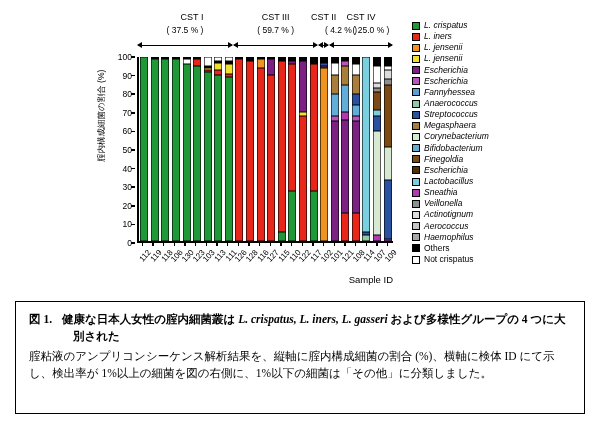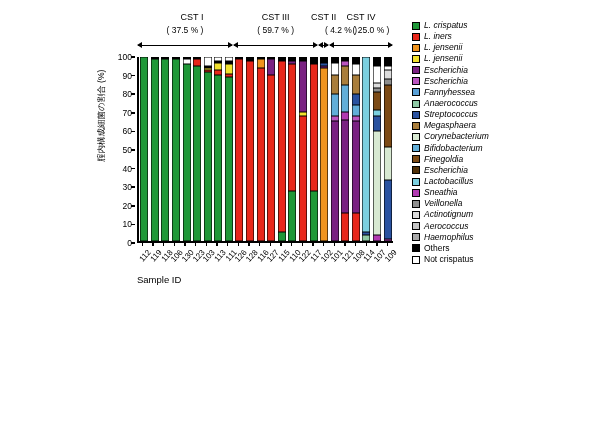--- a/index.html
+++ b/index.html
@@ -19,21 +19,21 @@
   .seg { width:100%; box-shadow: inset 0 0 0 0.6px #000; }
   .ytick-label { position:absolute; width:22px; text-align:right; font-size:8.5px; line-height:10px; }
   .ytick-mark { position:absolute; width:4px; height:1.5px; background:#000; }
   .xtick-mark { position:absolute; width:1.5px; height:3px; background:#000; }
   .xlab { position:absolute; font-size:8px; white-space:nowrap;
           transform:translateX(-100%) rotate(-48deg); transform-origin:100% 0%; }
   .y-axis-title {
     position:absolute; left:96px; top:150px; width:12px; font-size:8.5px; white-space:nowrap;
     transform:rotate(-90deg); transform-origin:center center; text-align:center;
   }
-  .x-axis-title { position:absolute; left:137px; top:274px; width:256px; text-align:left; font-size:9.5px; }
+  .x-axis-title { position:absolute; left:137px; top:274px; width:256px; text-align:right; font-size:9.5px; }
   .grp-name { position:absolute; font-size:9px; text-align:center; white-space:nowrap; transform:translateX(-50%); }
   .grp-pct  { position:absolute; font-size:8.5px; text-align:center; white-space:nowrap; transform:translateX(-50%); }
   .arrow { position:absolute; height:0; border-top:1.3px solid #000; }
   .arrow::before, .arrow::after { content:""; position:absolute; top:-4.2px; width:0; height:0;
     border-top:3.5px solid transparent; border-bottom:3.5px solid transparent; }
   .arrow::before { left:-1px; border-right:5px solid #000; }
   .arrow::after  { right:-1px; border-left:5px solid #000; }
   
   .legend { position:absolute; left:412px; top:20px; list-style:none; }
   .legend-item { display:flex; align-items:center; height:11.15px; }
@@ -379,14 +379,20 @@
           <span class="swatch" style="background: rgb(0, 0, 0);"></span>
           <span class="legend-label roman">Others</span>
         </li>
         <li class="legend-item">
           <span class="swatch" style="background: rgb(255, 255, 255);"></span>
           <span class="legend-label roman">Not crispatus</span>
         </li>
       </ul>
   </div>
 
+  <div class="caption-box">
+    <div class="cap-title">
+      <span class="fig-no">図 1.</span><span>健康な日本人女性の腟内細菌叢は </span><span class="cap-species">L. crispatus, L. iners, L. gasseri</span><span> および多様性グループの 4 つに大別された</span>
+    </div>
+    <div class="cap-body">腟粘液のアンプリコンシーケンス解析結果を、縦軸に腟内構成細菌の割合 (%)、横軸に検体 ID にて示し、検出率が 1%以上の細菌を図の右側に、1%以下の細菌は「その他」に分類しました。</div>
+  </div>
 
 </div>
 
 </body></html>

